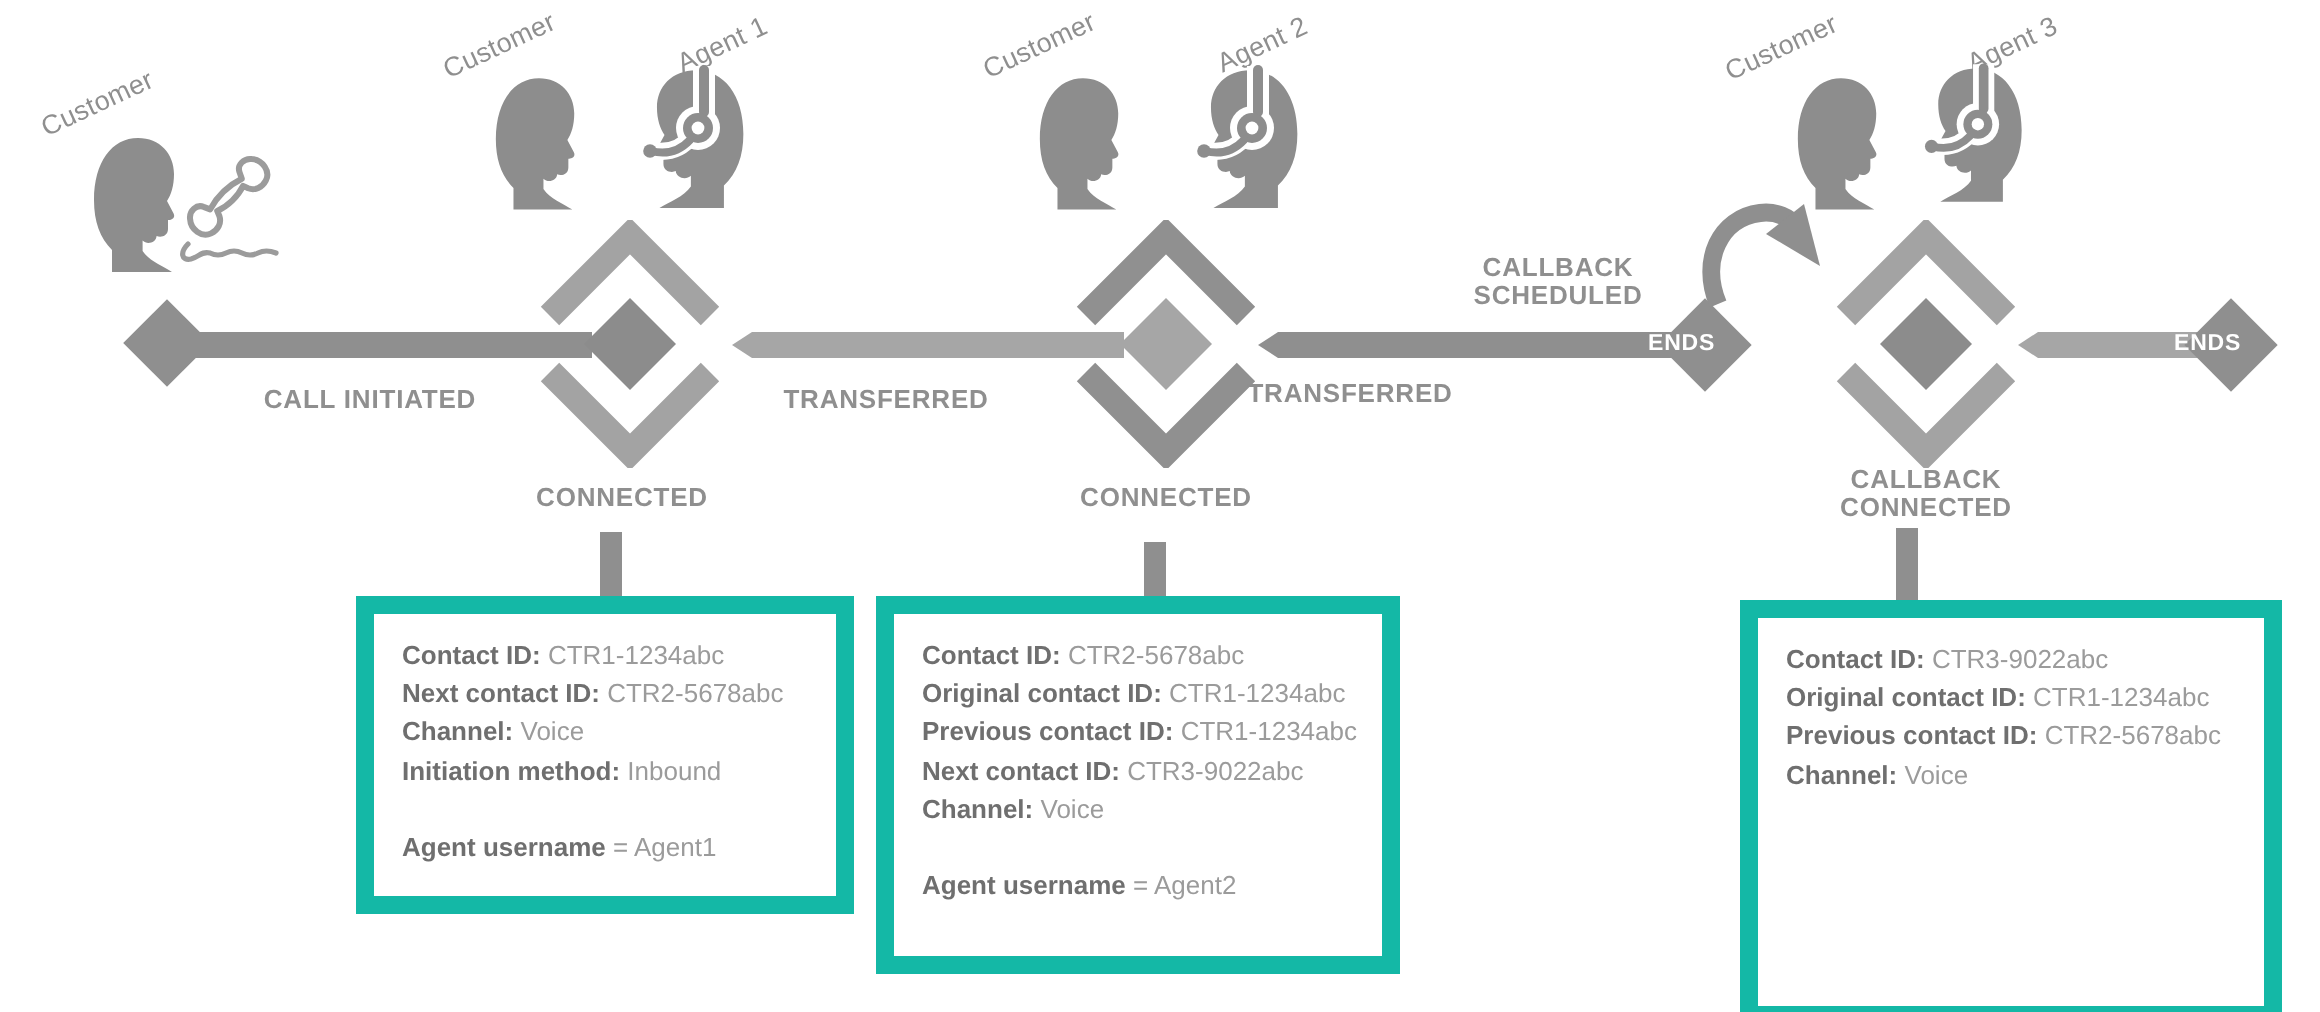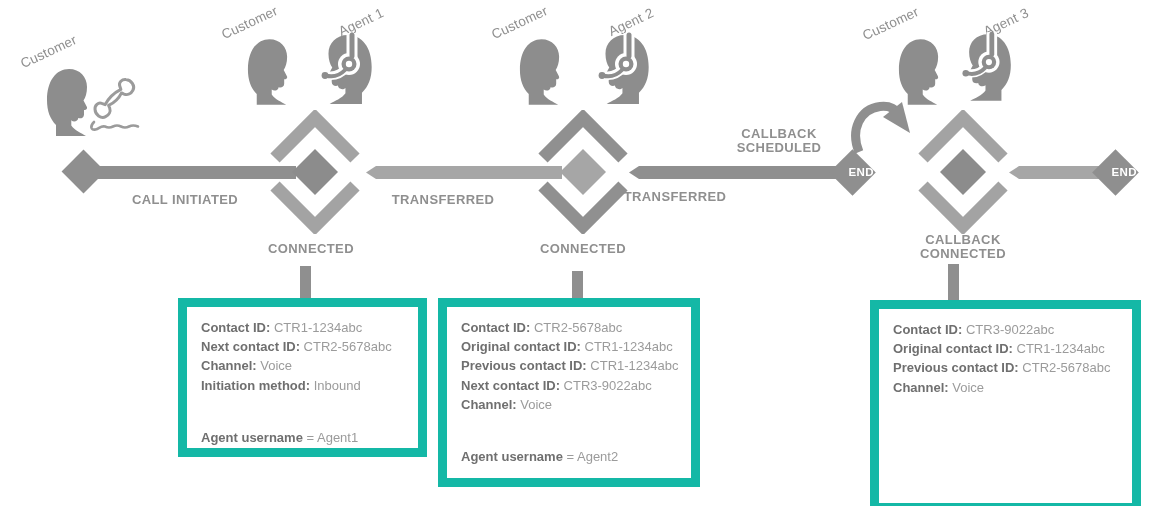--- a/index.html
+++ b/index.html
@@ -7,33 +7,33 @@
     position:relative;width:1160px;height:506px;background:#fff;overflow:hidden;
     font-family:"Liberation Sans", sans-serif;
   }
   .abs{position:absolute;}
   
   .seg{position:absolute;height:13px;background:#8f8f8f;}
   .seg.light{background:#a6a6a6;}
   .seg.tip{clip-path:polygon(0 50%,10px 0,100% 0,100% 100%,10px 100%);}
   
   .dmd{position:absolute;background:#8f8f8f;transform:rotate(45deg);}
-  .ends-label{position:absolute;width:58px;text-align:right;color:#fff;
+  .ends-label{position:absolute;width:58px;text-align:left;color:#fff;
     font-size:11.5px;font-weight:bold;letter-spacing:.4px;}
   
   .stage{position:absolute;font-size:13px;font-weight:bold;color:#8f8f8f;
     letter-spacing:.4px;text-align:center;line-height:13.5px;white-space:nowrap;}
   .stage.two{white-space:normal;}
   
   .stem{position:absolute;width:11px;background:#8f8f8f;}
   
   .ctr-box{position:absolute;box-sizing:border-box;border:9px solid #14b8a6;background:#fff;
     padding:11px 4px 0 14px;font-size:13px;line-height:19.2px;color:#9b9b9b;}
   .ctr-box b{color:#6f6f6f;font-weight:bold;}
-  .agent-row{margin-top:33px;}
+  .agent-row{margin-top:19px;}
   
   .pname{position:absolute;font-size:13.5px;color:#8f8f8f;letter-spacing:.2px;
     transform:rotate(-25deg);transform-origin:left bottom;white-space:nowrap;height:16px;}
 </style>
 </head>
 <body>
 
 <div id="canvas">
 
   <svg width="0" height="0" style="position:absolute" aria-hidden="true">

